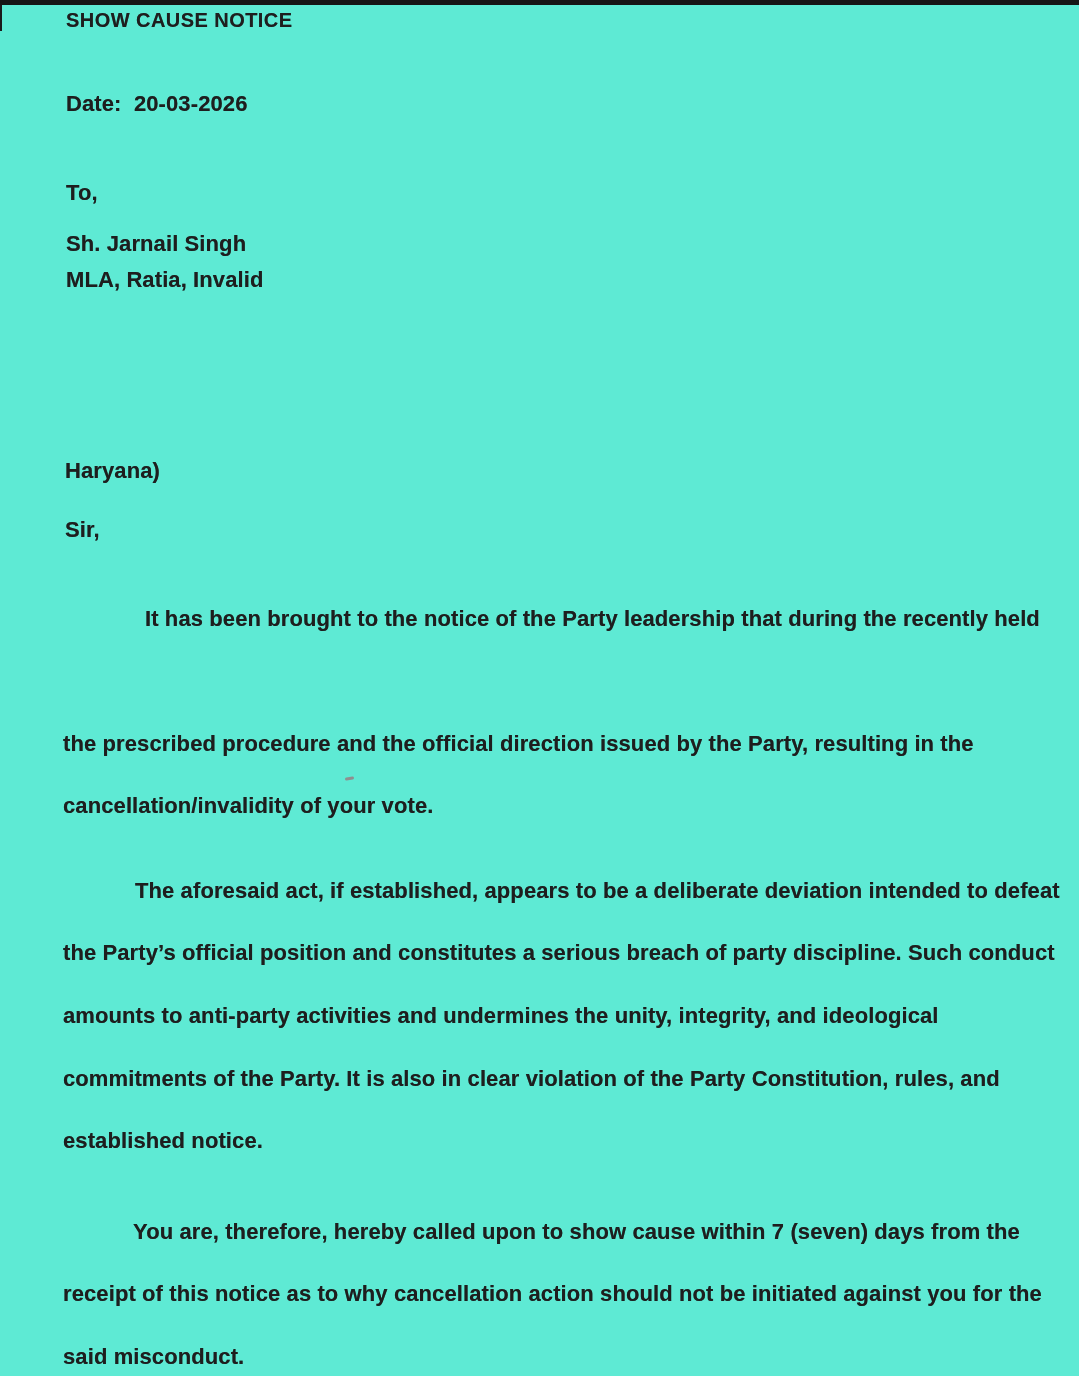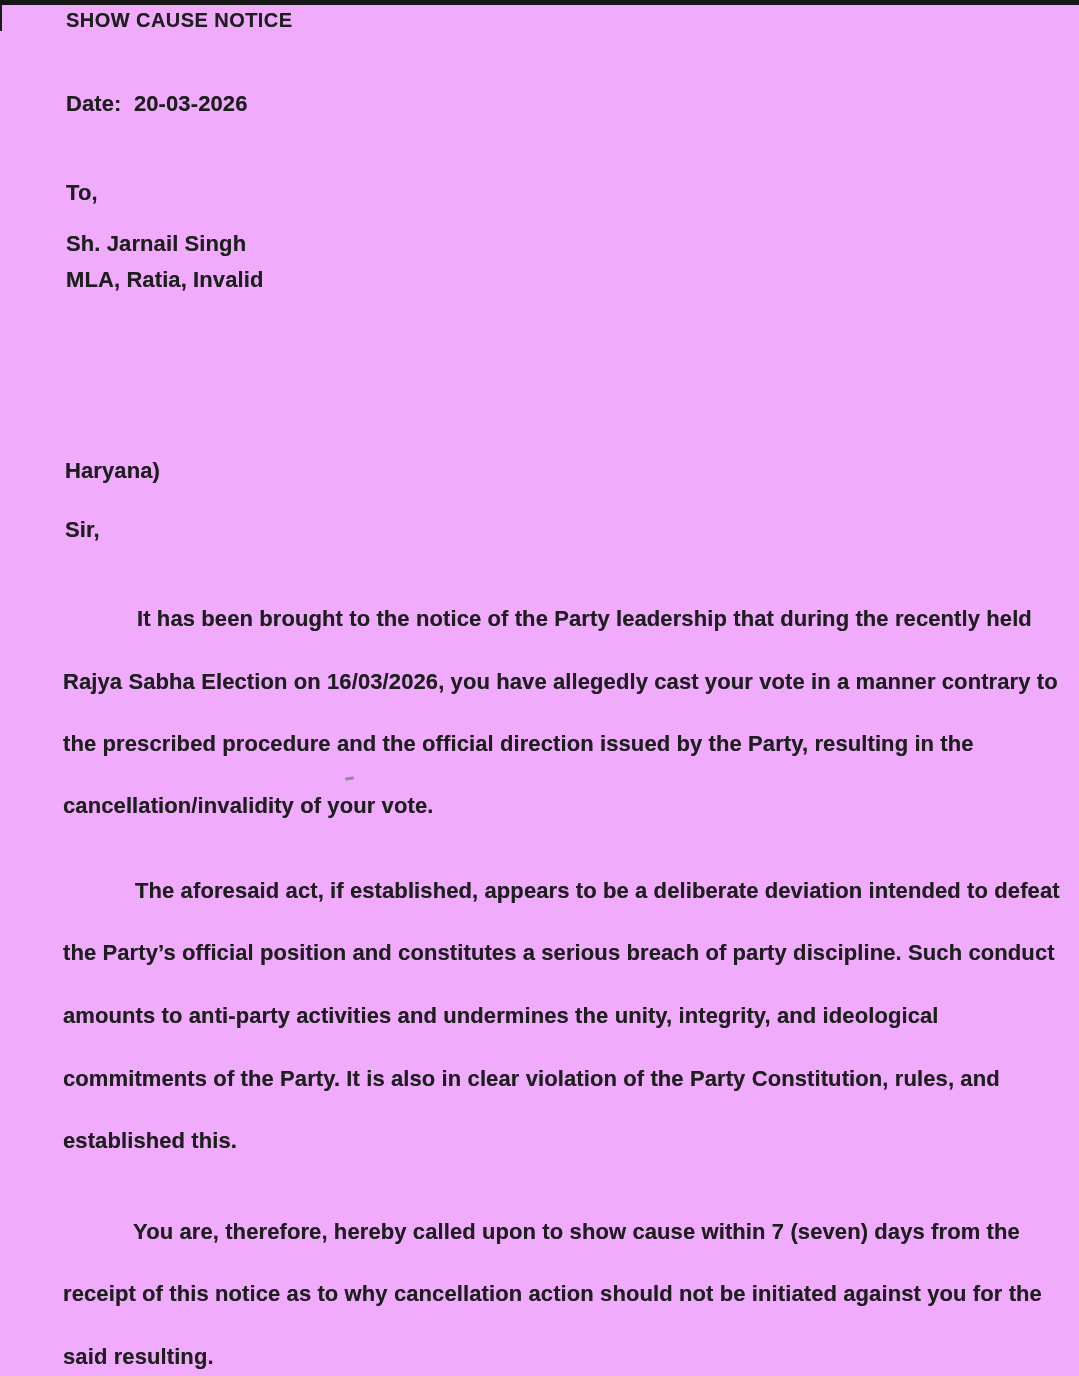--- a/index.html
+++ b/index.html
@@ -1,20 +1,20 @@
 <!DOCTYPE html>
 <html><head>
 <meta charset="utf-8">
 <style>
   html, body { margin: 0; padding: 0; background: #e9e9e9; }
   .page {
     position: relative;
     width: 1079px;
     height: 1376px;
-    background: #f0abfc;
+    background: #5eead4;
     overflow: hidden;
     font-family: "Liberation Sans", "DejaVu Sans", sans-serif;
   }
   .scan-topbar {
     position: absolute;
     top: 0; left: 0;
     width: 100%; height: 5px;
     background: #161616;
   }
   .scan-left-notch {
@@ -71,31 +71,30 @@
 
     <div class="line" style="top:230px; left:66px;">Sh. Jarnail Singh</div>
 
     <div class="line" style="top:266px; left:66px;">MLA, Ratia, Invalid</div>
 
 
     <div class="line" style="top:457px; left:65px;">Haryana)</div>
 
     <div class="line" style="top:516px; left:65px;">Sir,</div>
 
-    <div class="line" style="top:605px; left:137px;">It has been brought to the notice of the Party leadership that during the recently held</div>
-    <div class="line" style="top:668px; left:63px;">Rajya Sabha Election on 16/03/2026, you have allegedly cast your vote in a manner contrary to</div>
+    <div class="line" style="top:605px; left:145px;">It has been brought to the notice of the Party leadership that during the recently held</div>
     <div class="line" style="top:792px; left:63px;">cancellation/invalidity of your vote.</div>
     <div class="line" style="top:730px; left:63px;">the prescribed procedure and the official direction issued by the Party, resulting in the</div>
 
     <div class="scan-speck"></div>
 
     <div class="line" style="top:877px; left:135px;">The aforesaid act, if established, appears to be a deliberate deviation intended to defeat</div>
     <div class="line" style="top:939px; left:63px;">the Party’s official position and constitutes a serious breach of party discipline. Such conduct</div>
     <div class="line" style="top:1002px; left:63px;">amounts to anti-party activities and undermines the unity, integrity, and ideological</div>
     <div class="line" style="top:1065px; left:63px;">commitments of the Party. It is also in clear violation of the Party Constitution, rules, and</div>
-    <div class="line" style="top:1127px; left:63px;">established this.</div>
+    <div class="line" style="top:1127px; left:63px;">established notice.</div>
 
     <div class="line" style="top:1218px; left:133px;">You are, therefore, hereby called upon to show cause within 7 (seven) days from the</div>
     <div class="line" style="top:1280px; left:63px;">receipt of this notice as to why cancellation action should not be initiated against you for the</div>
-    <div class="line" style="top:1343px; left:63px;">said resulting.</div>
+    <div class="line" style="top:1343px; left:63px;">said misconduct.</div>
 
   </div>
 </div>
 
 </body></html>

